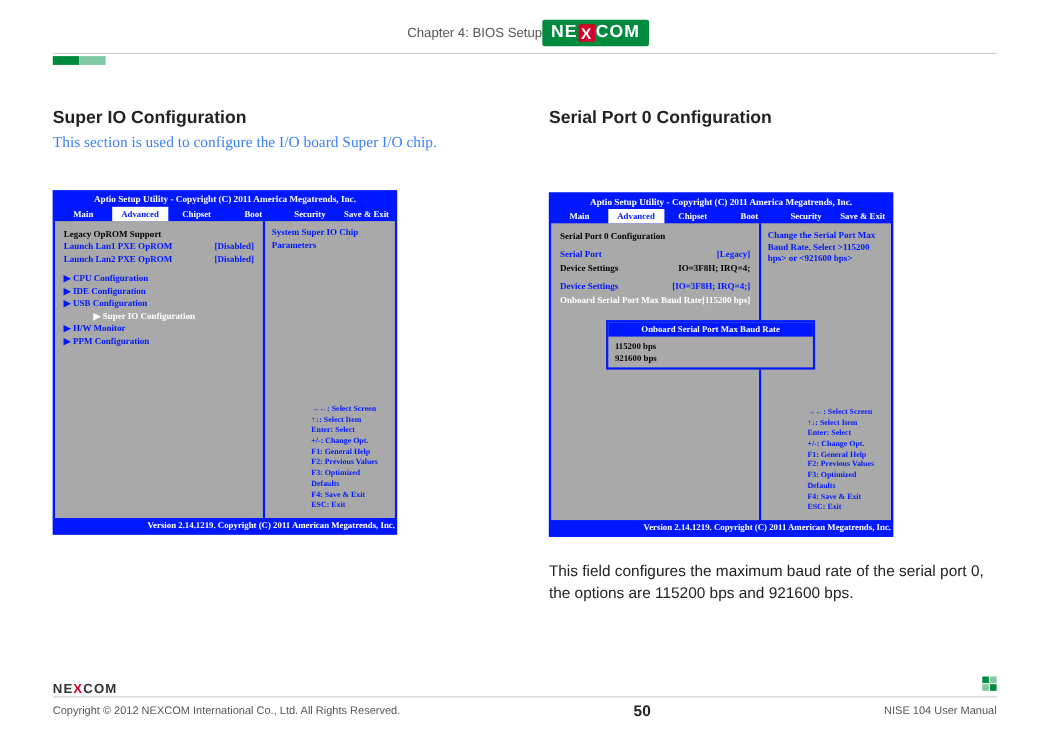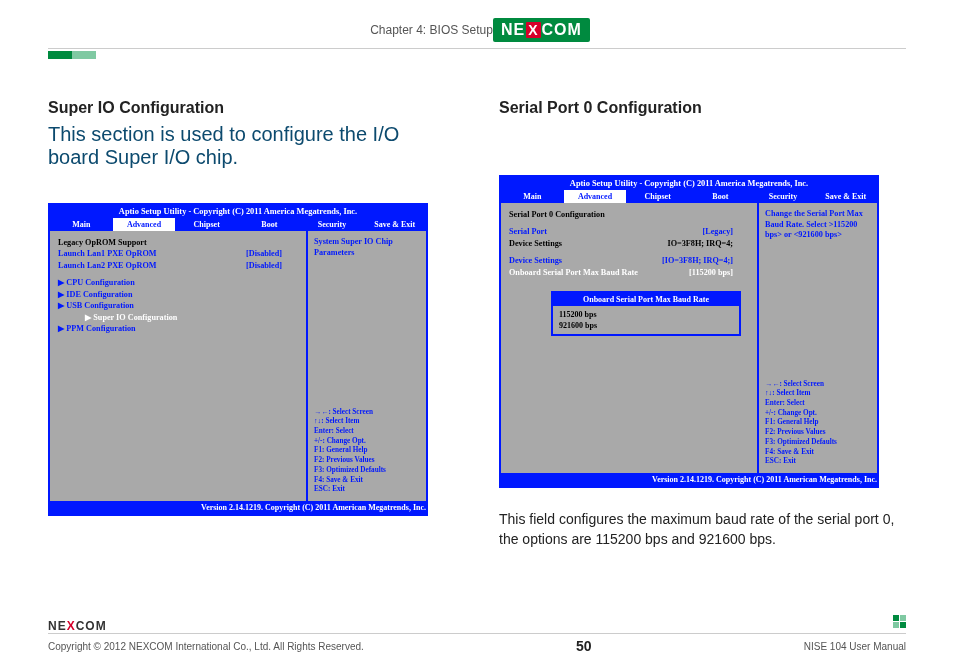--- a/index.html
+++ b/index.html
@@ -9,37 +9,37 @@
   .chapter-label { margin-left: 6px; }
   .logo { background: #008a3f; color: #fff; font-weight: bold; padding: 3px 8px; font-size: 16px; letter-spacing: 1px; border-radius: 2px; display: flex; align-items: center; }
   .logo .x { color: #fff; background: #d6002a; padding: 0 2px; margin: 0 1px; font-size: 14px; border-radius: 1px; }
   .top-rule { border-top: 1px solid #ccc; margin-top: 6px; }
   .tab-accent { display: flex; margin-top: 2px; }
   .tab-accent .dark { width: 24px; height: 8px; background: #008a3f; }
   .tab-accent .light { width: 24px; height: 8px; background: #7fc9a2; }
   .columns { display: flex; gap: 44px; margin-top: 40px; }
   .col { flex: 1; min-width: 0; }
   .section-title { font-size: 16px; font-weight: bold; color: #222; margin-bottom: 6px; }
-  .section-desc { font-size: 20px; color: #0c4a6e; margin-bottom: 6px; }
-  .bios { border: 2px solid #0018ff; background: #0018ff; margin-top: 34px; font-family: "Times New Roman", serif; font-size: 8.2px; font-weight: bold; width: 380px; }
+  .section-desc { font-size: 14px; color: #3b82f6; margin-bottom: 6px; font-family: Liberation Serif, serif; }
+  .bios { border: 2px solid #0018ff; background: #0018ff; margin-top: 34px; font-family: "Times New Roman", serif; font-size: 8.2px; font-weight: bold; width: 313px; }
   .bios-header { background: #0018ff; color: #fff; text-align: center; padding: 2px 0; font-size: 8.4px; }
   .bios-tabs { display: flex; background: #0018ff; color: #fff; }
   .bios-tab { padding: 2px 0; text-align: center; flex: 1; font-size: 8px; }
   .bios-tab.active { background: #ffffff; color: #0018ff; }
-  .bios-body { display: flex; background: #a9a9a9; height: 270px; gap: 16px; }
+  .bios-body { display: flex; background: #a9a9a9; height: 270px; }
   .bios-left { flex: 1; padding: 6px 8px; position: relative; }
   .bios-right { width: 120px; border-left: 2px solid #0018ff; padding: 6px 6px; display: flex; flex-direction: column; justify-content: space-between; }
   .bios-row { display: flex; justify-content: space-between; color: #0018ff; line-height: 1.4; }
   .bios-row.black { color: #000; }
   .bios-row.white { color: #fff; }
   .bios-sub { color: #0018ff; line-height: 1.4; }
   .bios-sub.white { color: #fff; padding-left: 27px; }
   .arrow { color: #0018ff; margin-right: 2px; }
   .help-title { color: #0018ff; line-height: 1.3; }
-  .help-keys { color: #0018ff; line-height: 1.35; font-size: 7.2px; }
+  .help-keys { color: #0018ff; line-height: 1.35; font-size: 7.2px; margin-left: 36px; }
   .bios-footer { background: #0018ff; color: #fff; text-align: right; padding: 2px 0; font-size: 8px; }
   .popup { position: absolute; left: 50px; top: 88px; width: 190px; border: 2px solid #0018ff; background: #a9a9a9; }
   .popup-title { background: #0018ff; color: #fff; text-align: center; padding: 2px 4px; font-size: 8px; }
   .popup-body { padding: 3px 6px; }
   .popup-item { color: #000; padding: 1px 0; font-size: 8px; }
   .foot-desc { font-size: 14px; color: #222; margin-top: 22px; line-height: 1.4; }
   .footer { position: absolute; left: 48px; right: 48px; bottom: 18px; }
   .footer-rule { border-top: 1px solid #ccc; margin-bottom: 4px; }
   .footer-row { display: flex; justify-content: space-between; align-items: center; font-size: 10px; color: #555; }
   .foot-logo { font-weight: bold; letter-spacing: 1px; font-size: 12px; color: #333; display: flex; align-items: center; }
@@ -95,20 +95,21 @@
               </div>
             <div class="bios-row">
                 <span>Launch Lan2 PXE OpROM</span>
                 <span>[Disabled]</span>
               </div>
             <div class="spacer"></div>
             <div class="bios-sub"><span class="arrow">▶</span><span>CPU Configuration</span></div>
             <div class="bios-sub"><span class="arrow">▶</span><span>IDE  Configuration</span></div>
             <div class="bios-sub"><span class="arrow">▶</span><span>USB Configuration</span></div>
             <div class="bios-sub white"><span class="arrow" style="color:#fff">▶</span><span>Super IO Configuration</span></div>
+            <div class="bios-sub"><span class="arrow">▶</span><span>H/W Monitor</span></div>
             <div class="bios-sub"><span class="arrow">▶</span><span>PPM Configuration</span></div>
           </div>
           <div class="bios-right">
             <div class="help-title">System Super IO Chip Parameters</div>
             <div class="help-keys">
               <div>→←: Select Screen</div>
                 <div>↑↓: Select Item</div>
                 <div>Enter: Select</div>
               <div>+/-: Change Opt.</div>
                 <div>F1: General Help</div>

